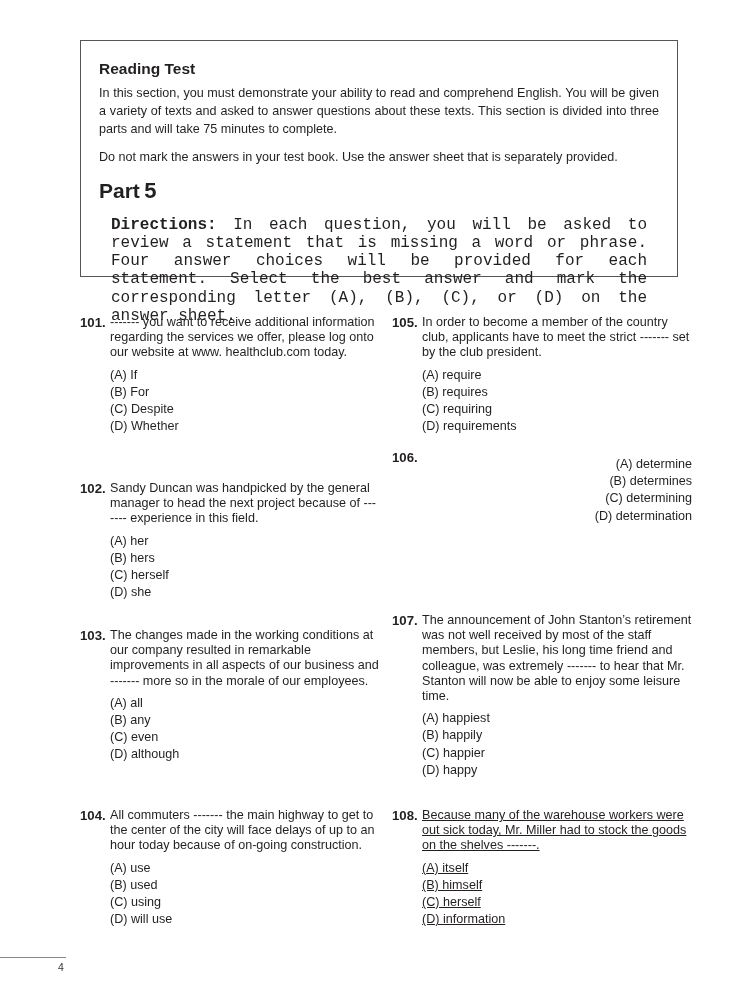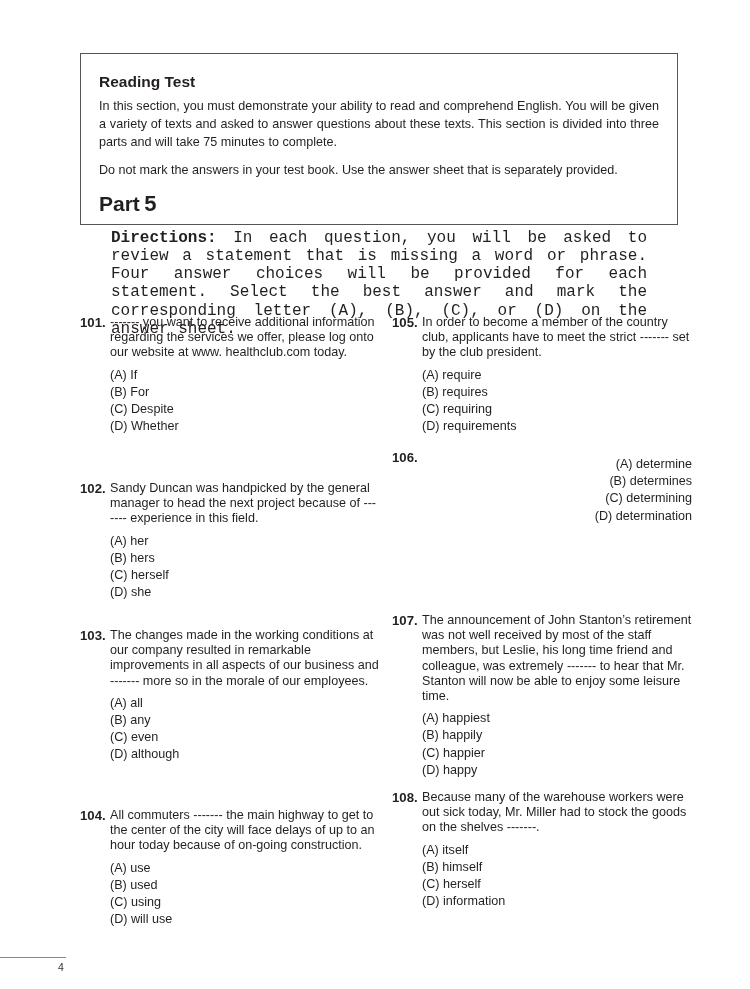--- a/index.html
+++ b/index.html
@@ -2,21 +2,21 @@
 <html><head>
 <meta charset="utf-8">
 <style>
   html, body { margin: 0; padding: 0; }
   body {
     width: 750px; height: 989px; position: relative; overflow: hidden;
     background: #ffffff; color: #231f20;
     font-family: "Liberation Sans", sans-serif;
   }
   .intro-box {
-    position: absolute; left: 80px; top: 53px; width: 598px; height: 172px;
+    position: absolute; left: 80px; top: 40px; width: 598px; height: 237px;
     border: 1.5px solid #555555; box-sizing: border-box;
     padding: 18px 18px 0 18px;
   }
   .intro-title { font-weight: bold; font-size: 15.5px; margin: 0 0 5px 0; line-height: 20px; }
   .intro-para { font-size: 12.6px; line-height: 18.2px; margin: 0 0 9px 0; text-align: justify; }
   .part-heading { font-weight: bold; margin: 14px 0 4px 0; line-height: 22px; }
   .part-word { font-size: 21px; }
   .part-num { font-size: 22px; }
   .directions { font-size: 16px; line-height: 18.2px; margin: 12px; text-align: justify; font-family: Liberation Mono, monospace; }
   .directions b { font-weight: bold; }
@@ -117,21 +117,21 @@
   <div class="question" style="top:298px;">
     <span class="q-num">107.</span>
     <div class="q-text">The announcement of John Stanton’s retirement was not well received by most of the staff members, but Leslie, his long time friend and colleague, was extremely ------- to hear that Mr. Stanton will now be able to enjoy some leisure time.</div>
     <ul class="options">
       <li>(A) happiest</li>
       <li>(B) happily</li>
       <li>(C) happier</li>
       <li>(D) happy</li>
     </ul>
   </div>
-  <div class="question" style="top:475px;">
+  <div class="question" style="top:493px;text-decoration:underline;">
     <span class="q-num">108.</span>
     <div class="q-text">Because many of the warehouse workers were out sick today, Mr. Miller had to stock the goods on the shelves -------.</div>
     <ul class="options">
       <li>(A) itself</li>
       <li>(B) himself</li>
       <li>(C) herself</li>
       <li>(D) information</li>
     </ul>
   </div>
 </div>

